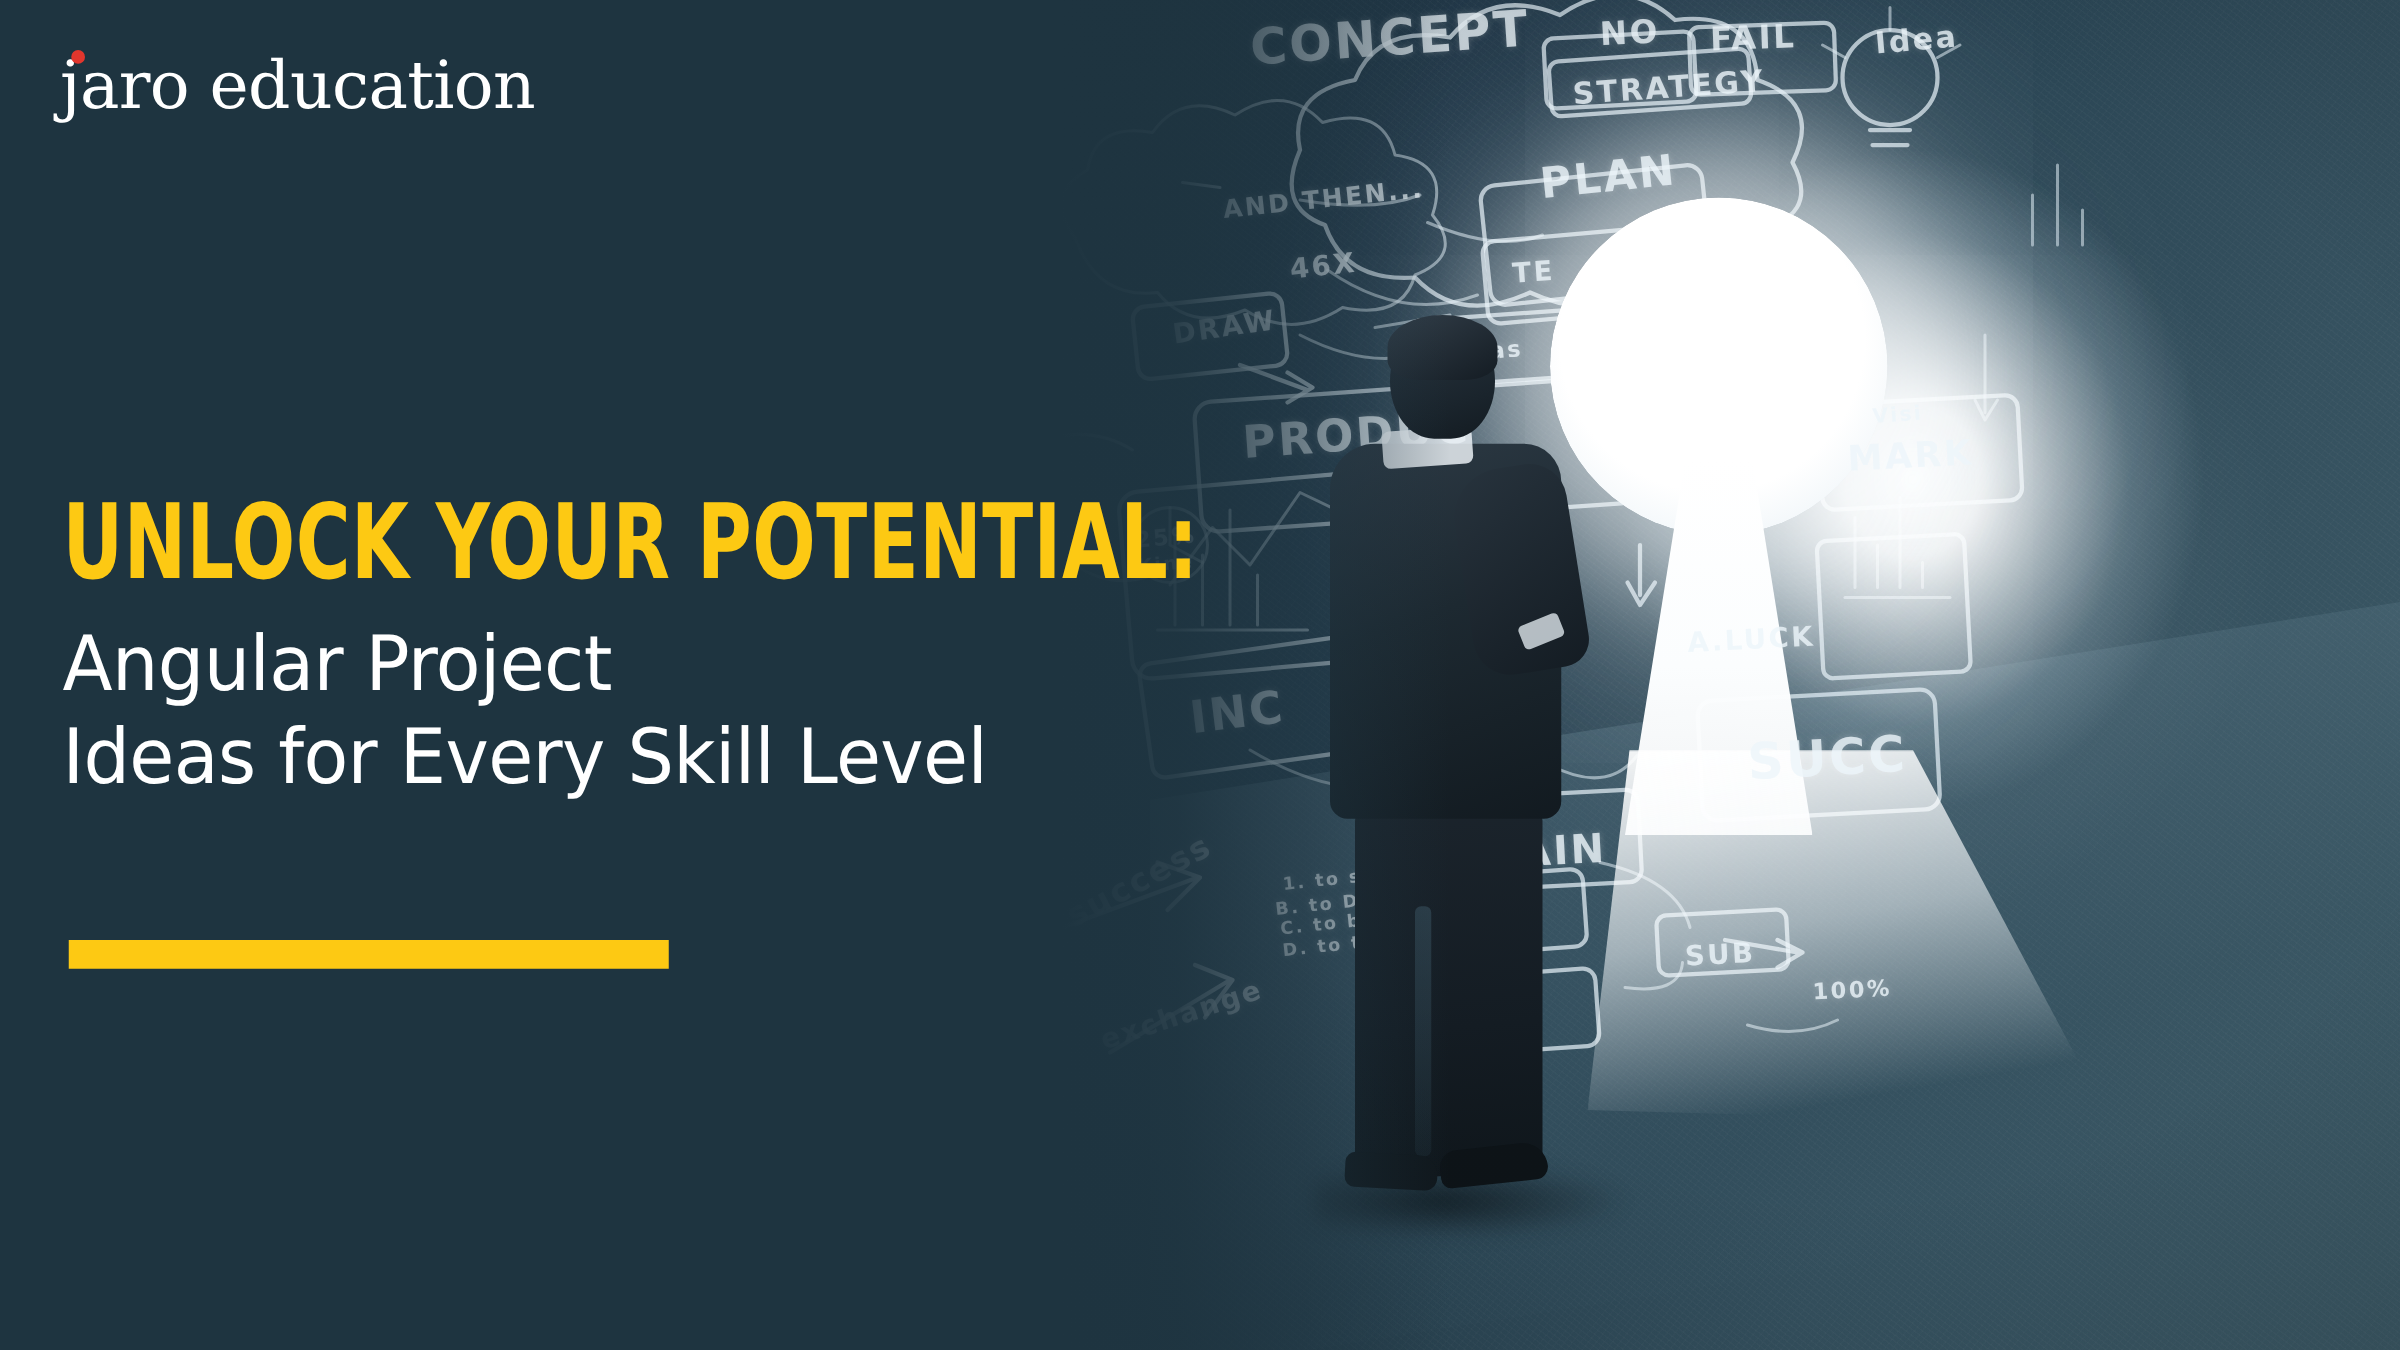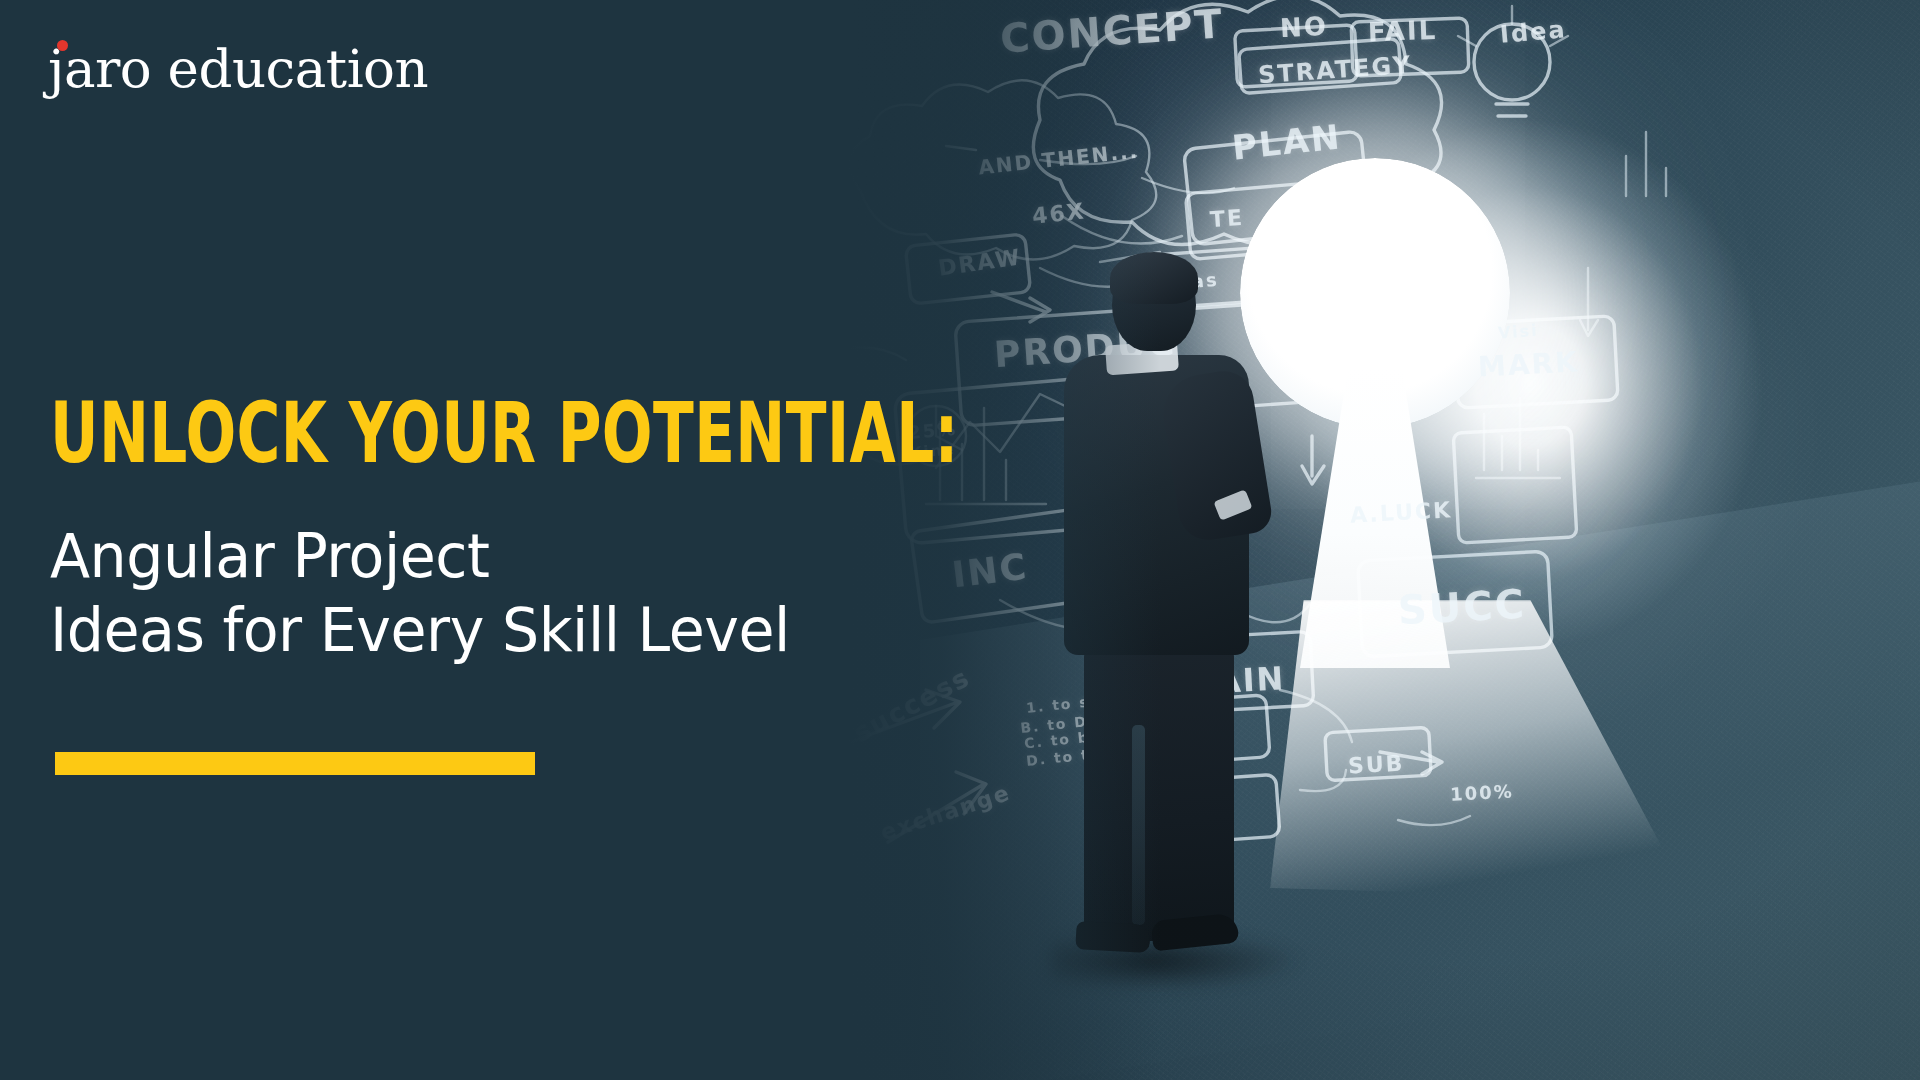--- a/index.html
+++ b/index.html
@@ -180,21 +180,21 @@
     font-family:"Liberation Sans Narrow","DejaVu Sans Condensed","Liberation Sans", sans-serif;
     font-size:83px; font-weight:bold;
     letter-spacing:0.5px;
     line-height:1;
     transform:scaleX(0.80);
     transform-origin:left center;
     white-space:nowrap;
   }
 
   #sub {
-    position:absolute; left:50px; top:519px;
+    position:absolute; left:50px; top:495px;
     color:#ffffff;
     font-family:"DejaVu Sans","Liberation Sans", sans-serif;
     font-size:61px; font-weight:400;
     line-height:74px;
     letter-spacing:-0.5px;
     white-space:nowrap;
   }
   #sub .l { display:block; transform:scaleX(0.96); transform-origin:left center; }
 
   #rule {

